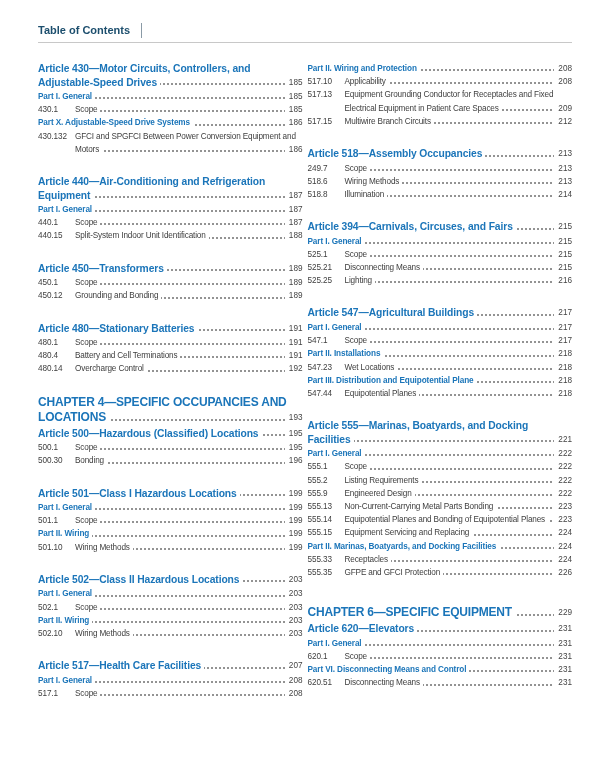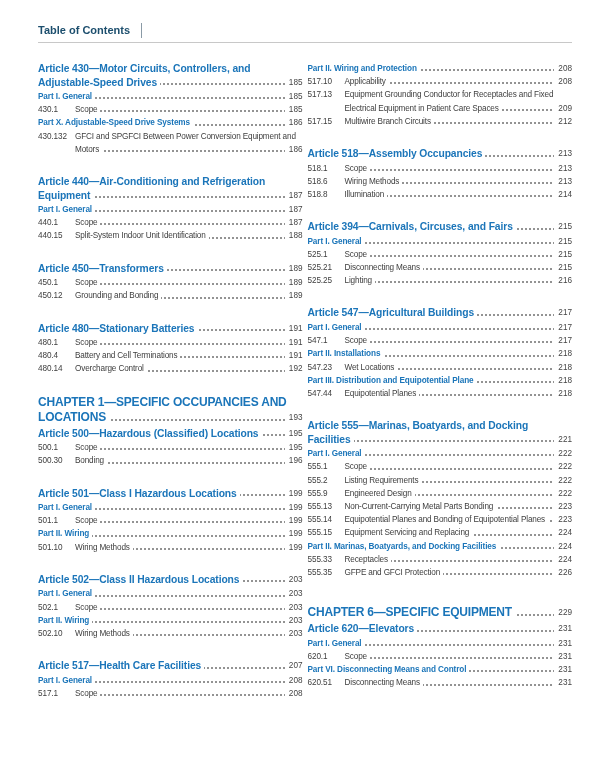--- a/index.html
+++ b/index.html
@@ -113,21 +113,21 @@
           <div class="entry item">
             <span class="num">480.4</span>
             <div class="body leader-bg"><span class="t">Battery and Cell Terminations</span><span class="pg">191</span></div>
           </div>
           <div class="entry item">
             <span class="num">480.14</span>
             <div class="body leader-bg"><span class="t">Overcharge Control</span><span class="pg">192</span></div>
           </div>
         </div>
         <div class="section chapter-lead">
-          <div class="entry chapter leader-bg"><span class="t">CHAPTER 1—SPECIFIC OCCUPANCIES AND LOCATIONS</span><span class="pg">193</span></div>
+          <div class="entry chapter leader-bg"><span class="t">CHAPTER 4—SPECIFIC OCCUPANCIES AND LOCATIONS</span><span class="pg">193</span></div>
           <div class="entry article leader-bg"><span class="t">Article 500—Hazardous (Classified) Locations</span><span class="pg">195</span></div>
           <div class="entry item">
             <span class="num">500.1</span>
             <div class="body leader-bg"><span class="t">Scope</span><span class="pg">195</span></div>
           </div>
           <div class="entry item">
             <span class="num">500.30</span>
             <div class="body leader-bg"><span class="t">Bonding</span><span class="pg">196</span></div>
           </div>
         </div>
@@ -178,21 +178,21 @@
             <div class="body leader-bg"><span class="t">Equipment Grounding Conductor for Receptacles and Fixed Electrical Equipment in Patient Care Spaces</span><span class="pg">209</span></div>
           </div>
           <div class="entry item">
             <span class="num">517.15</span>
             <div class="body leader-bg"><span class="t">Multiwire Branch Circuits</span><span class="pg">212</span></div>
           </div>
         </div>
         <div class="section">
           <div class="entry article leader-bg"><span class="t">Article 518—Assembly Occupancies</span><span class="pg">213</span></div>
           <div class="entry item">
-            <span class="num">518.1</span>
+            <span class="num">249.7</span>
             <div class="body leader-bg"><span class="t">Scope</span><span class="pg">213</span></div>
           </div>
           <div class="entry item">
             <span class="num">518.6</span>
             <div class="body leader-bg"><span class="t">Wiring Methods</span><span class="pg">213</span></div>
           </div>
           <div class="entry item">
             <span class="num">518.8</span>
             <div class="body leader-bg"><span class="t">Illumination</span><span class="pg">214</span></div>
           </div>

